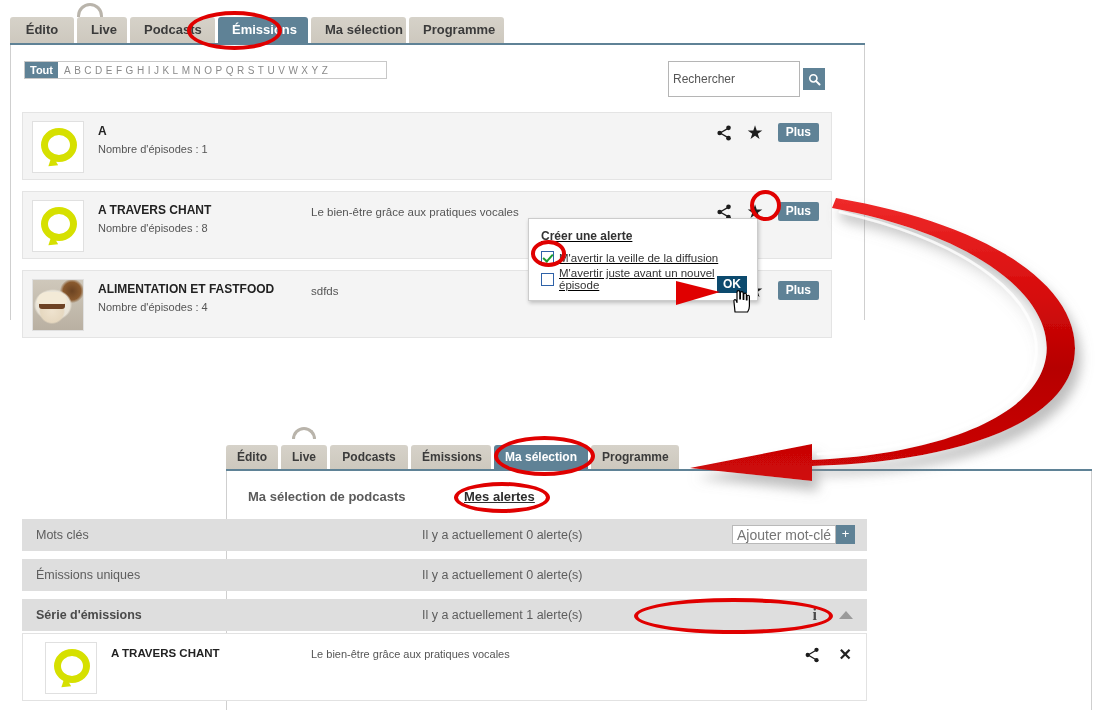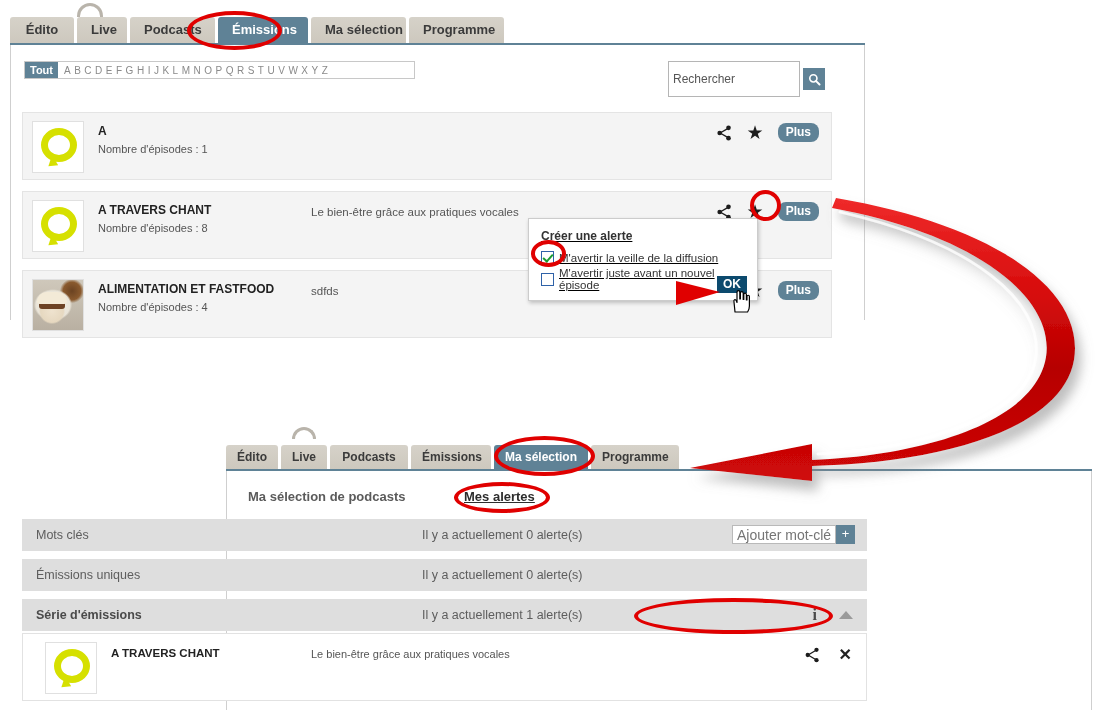--- a/index.html
+++ b/index.html
@@ -182,21 +182,21 @@
     display: flex; align-items: center; gap: 14px;
   }
   .share-ic { width: 17px; height: 16px; display:block; }
   .star-ic { font-size: 19px; color: #1d1d1d; line-height: 1; }
   .plusbtn {
     background: #5f8296;
     color: #fff;
     font-size: 12px;
     font-weight: bold;
     padding: 2px 8px 3px;
-    border-radius: 8px;
+    border-radius: 2px;
   }
 
   
   .alertpop {
     position: absolute;
     background: #ffffff;
     border: 1px solid #cccccc;
     box-shadow: 1px 2px 4px rgba(0,0,0,.22);
   }
   .alertpop h4 {
@@ -370,21 +370,21 @@
     <div class="tab" style="width:50px;">Live</div>
     <div class="tab" style="width:85px;">Podcasts</div>
     <div class="tab active" style="width:90px;">Émissions</div>
     <div class="tab" style="width:95px;">Ma sélection</div>
     <div class="tab" style="width:95px;">Programme</div>
   </div>
   <div class="tabline" style="left:10px; top:43px; width:855px;"></div>
 
   <div class="panelbody" style="left:10px; top:45px; width:855px; height:275px;"></div>
 
-  <div class="alphabar" style="left:24px; top:61px; width:391px;">
+  <div class="alphabar" style="left:24px; top:61px; width:363px;">
     <div class="tout">Tout</div>
     <div class="letters">
       <span>A</span>
       <span>B</span>
       <span>C</span>
       <span>D</span>
       <span>E</span>
       <span>F</span>
       <span>G</span>
       <span>H</span>

